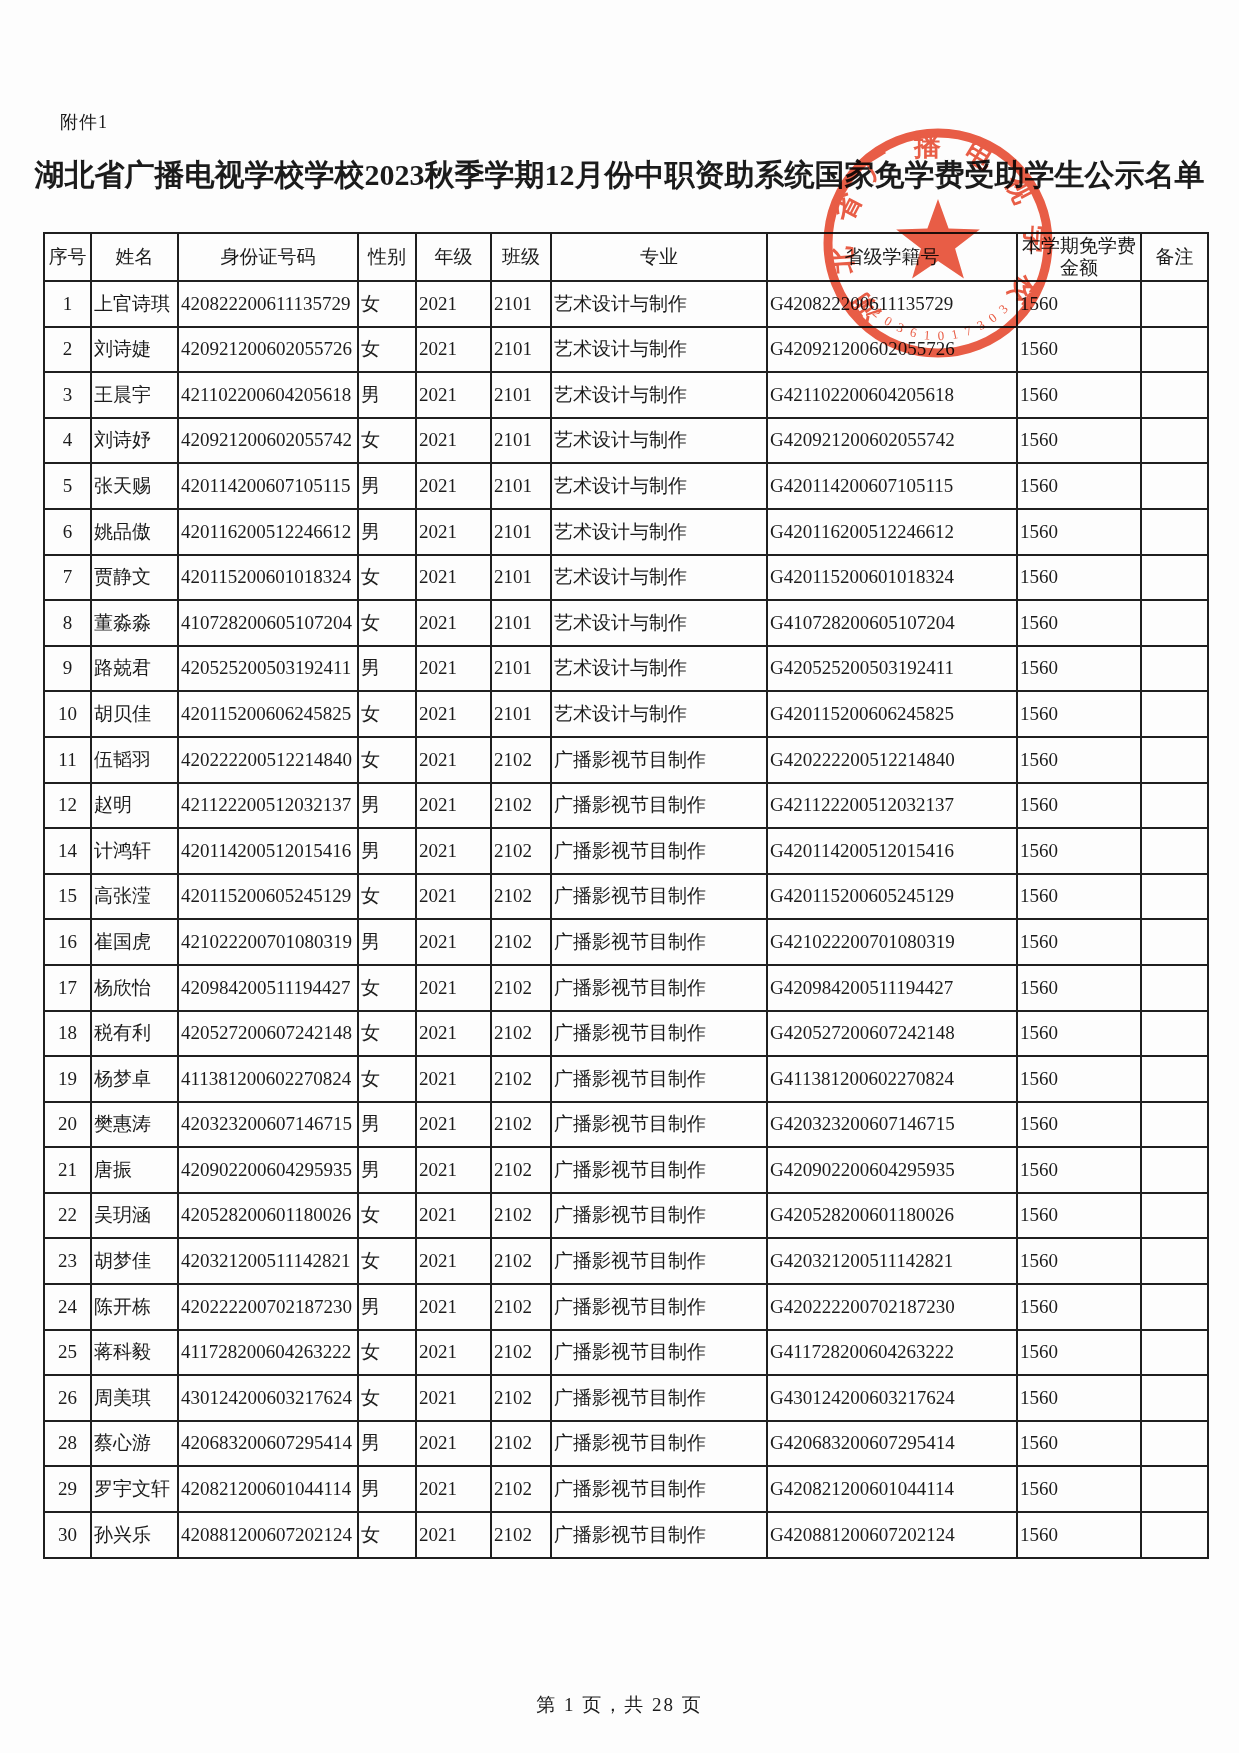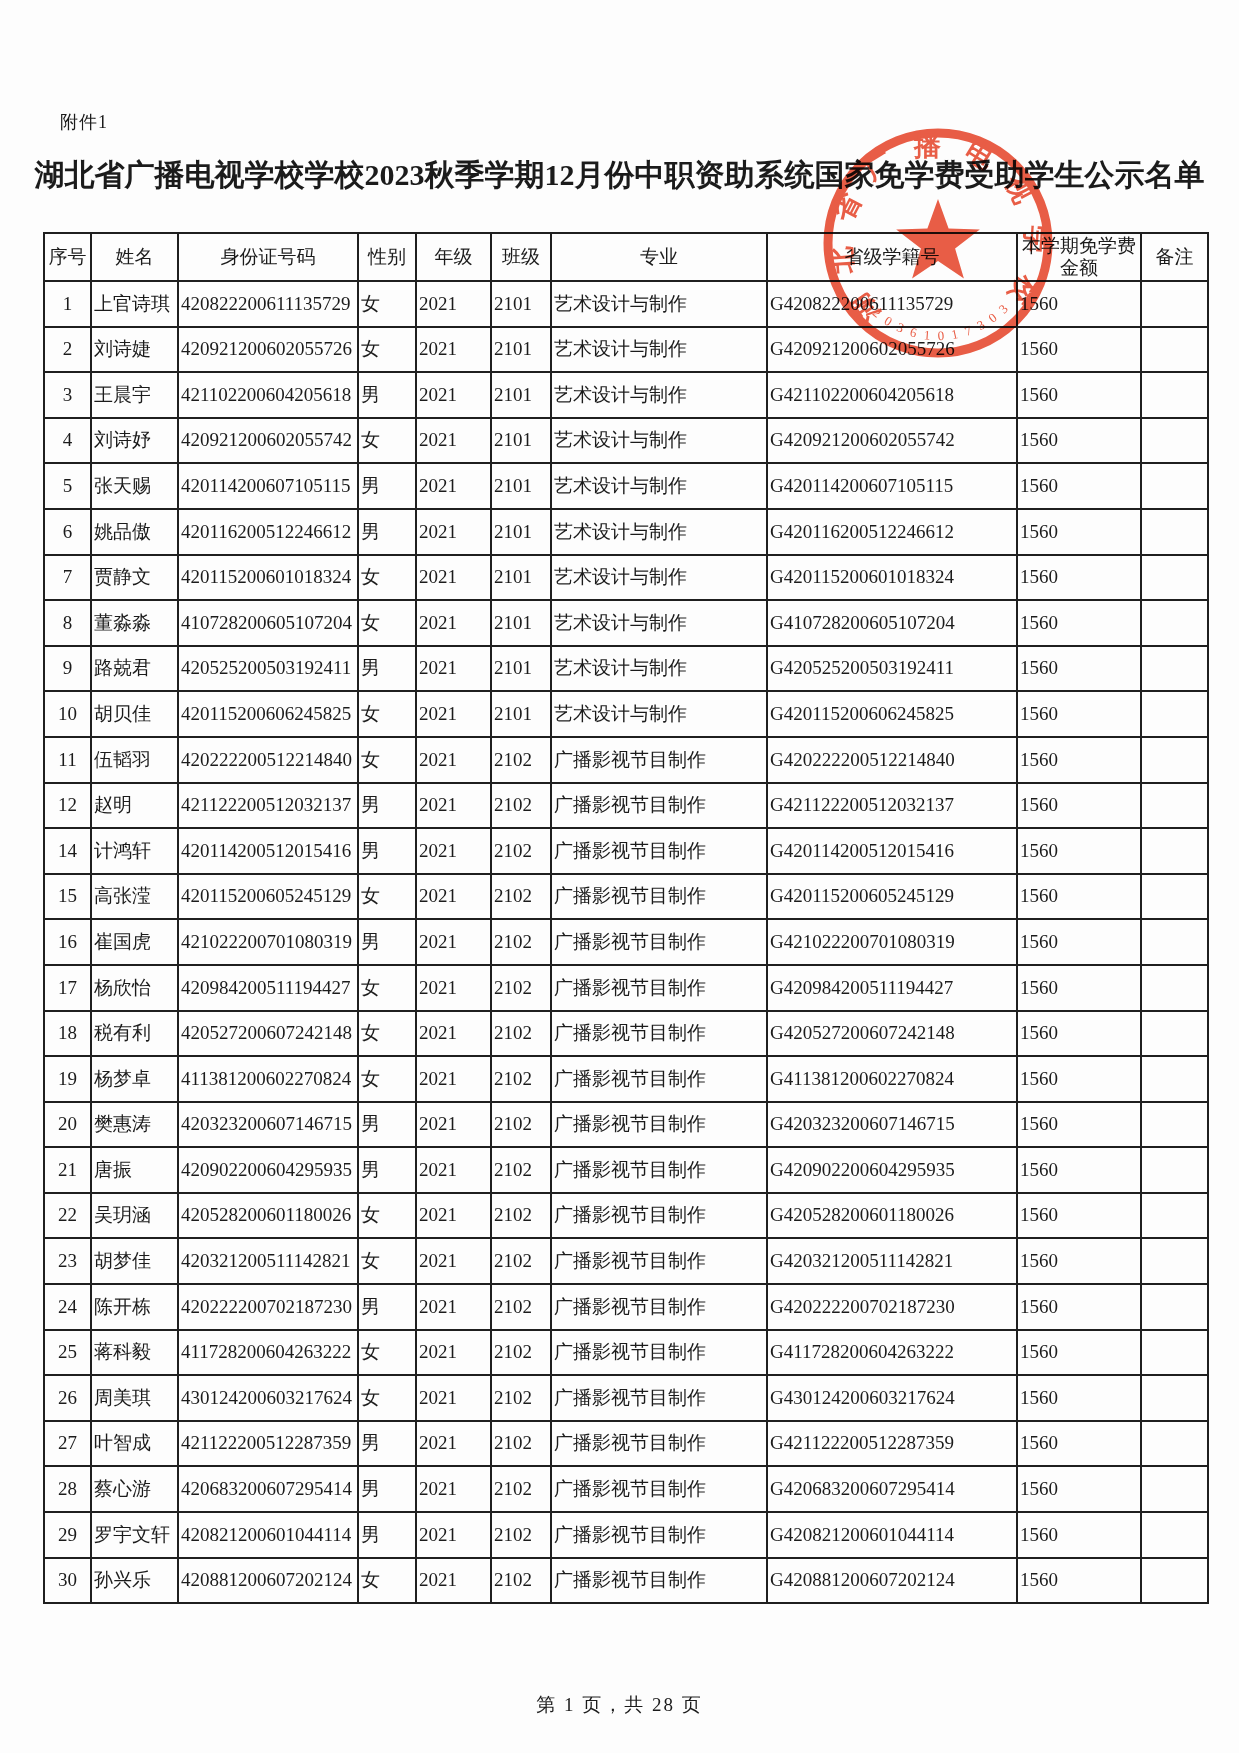--- a/index.html
+++ b/index.html
@@ -382,32 +382,20 @@
           <td class="c-left">430124200603217624</td>
           <td class="c-left">女</td>
           <td class="c-left">2021</td>
           <td class="c-left">2102</td>
           <td class="c-left">广播影视节目制作</td>
           <td class="c-left">G430124200603217624</td>
           <td class="c-left">1560</td>
           <td class="c-left"></td>
         </tr>
         <tr>
-          <td class="c-center">27</td>
-          <td class="c-left">叶智成</td>
-          <td class="c-left">421122200512287359</td>
-          <td class="c-left">男</td>
-          <td class="c-left">2021</td>
-          <td class="c-left">2102</td>
-          <td class="c-left">广播影视节目制作</td>
-          <td class="c-left">G421122200512287359</td>
-          <td class="c-left">1560</td>
-          <td class="c-left"></td>
-        </tr>
-        <tr>
           <td class="c-center">28</td>
           <td class="c-left">蔡心游</td>
           <td class="c-left">420683200607295414</td>
           <td class="c-left">男</td>
           <td class="c-left">2021</td>
           <td class="c-left">2102</td>
           <td class="c-left">广播影视节目制作</td>
           <td class="c-left">G420683200607295414</td>
           <td class="c-left">1560</td>
           <td class="c-left"></td>

